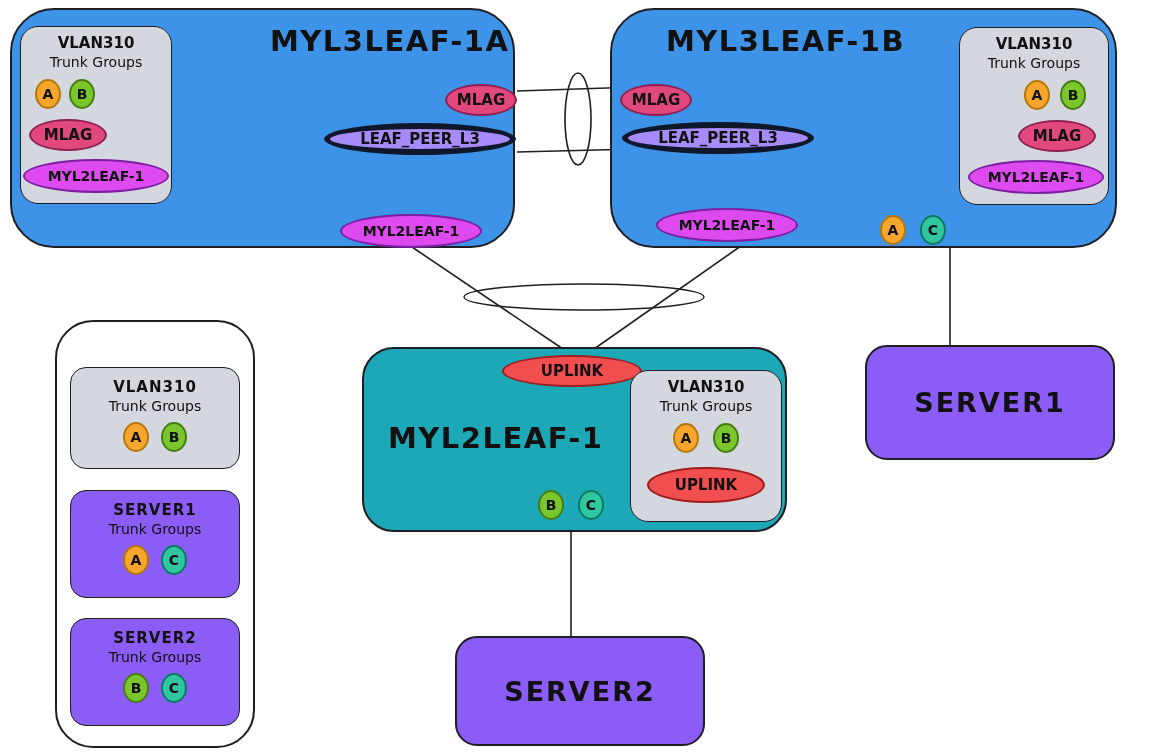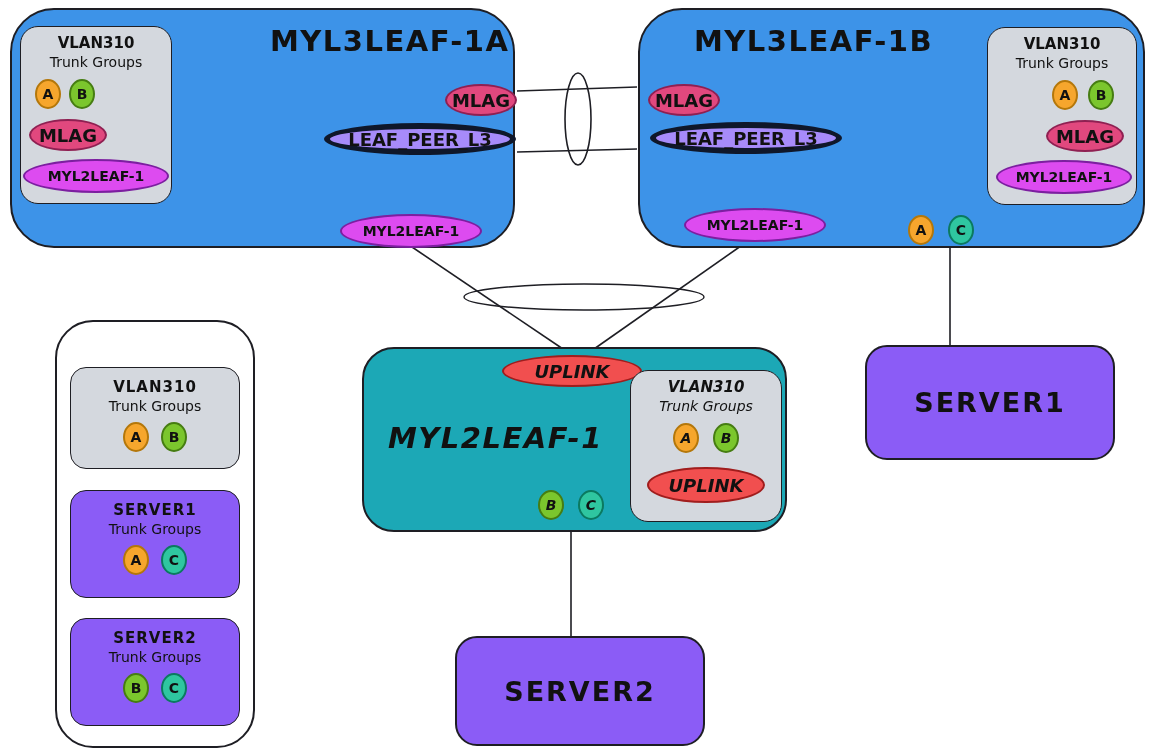--- a/index.html
+++ b/index.html
@@ -20,21 +20,21 @@
   .leaf{background:var(--blue);border-radius:44px;}
   .teal{background:var(--teal-node);border-radius:32px;}
   .server{background:var(--purple-node);border-radius:22px;display:flex;align-items:center;justify-content:center;
           font-size:27px;font-weight:bold;letter-spacing:2px;}
   .node-title{position:absolute;font-size:29px;font-weight:bold;letter-spacing:1.5px;white-space:nowrap;}
   .vlan-panel{position:absolute;background:var(--gray-panel);border:1.8px solid var(--stroke);
               border-radius:18px;box-sizing:border-box;}
   .panel-title{margin-top:7px;text-align:center;font-weight:bold;font-size:15px;}
   .panel-sub{text-align:center;font-size:14px;margin-top:2px;}
   .pill{position:absolute;border-radius:50%;display:flex;align-items:center;justify-content:center;
-        font-weight:bold;font-size:18px;box-sizing:border-box;white-space:nowrap;}
+        font-weight:bold;font-size:15px;box-sizing:border-box;white-space:nowrap;}
   .pill.pink{background:var(--pink);border:2px solid #8f2052;}
   .pill.magenta{background:var(--magenta);border:2px solid #7c1fa0;}
   .pill.lpurple{background:var(--light-purple);border:6px solid #0f172a;}
   .pill.red{background:var(--red);border:2px solid #a01d1d;}
   .badge{display:inline-flex;align-items:center;justify-content:center;width:26px;height:30px;
          border-radius:50%;font-weight:bold;font-size:14px;box-sizing:border-box;}
   .badge.abs{position:absolute;}
   .badge.a{background:var(--badge-a-bg);border:2px solid var(--badge-a-border);}
   .badge.b{background:var(--badge-b-bg);border:2px solid var(--badge-b-border);}
   .badge.c{background:var(--badge-c-bg);border:2px solid var(--badge-c-border);}
@@ -73,38 +73,38 @@
       <span class="badge a abs" style="left:14px;top:52px;">A</span>
       <span class="badge b abs" style="left:48px;top:52px;">B</span>
       <div class="pill pink" style="left:8px;top:92px;width:78px;height:32px;">MLAG</div>
       <div class="pill magenta" style="left:2px;top:132px;width:146px;height:34px;font-size:14px;">MYL2LEAF-1</div>
     </div>
     <div class="pill pink" style="left:433px;top:74px;width:72px;height:32px;">MLAG</div>
     <div class="pill lpurple" style="left:312px;top:113px;width:192px;height:32px;">LEAF_PEER_L3</div>
     <div class="pill magenta" style="left:328px;top:204px;width:142px;height:34px;font-size:14px;">MYL2LEAF-1</div>
   </div>
 
-  <div class="node leaf" style="left:638px;top:8px;width:507px;height:240px;">
+  <div class="node leaf" style="left:610px;top:8px;width:507px;height:240px;">
     <div class="node-title" style="left:54px;top:14px;">MYL3LEAF-1B</div>
     <div class="pill pink" style="left:8px;top:74px;width:72px;height:32px;">MLAG</div>
     <div class="pill lpurple" style="left:10px;top:112px;width:192px;height:32px;">LEAF_PEER_L3</div>
     <div class="pill magenta" style="left:44px;top:198px;width:142px;height:34px;font-size:14px;">MYL2LEAF-1</div>
     <span class="badge a abs" style="left:268px;top:205px;">A</span>
     <span class="badge c abs" style="left:308px;top:205px;">C</span>
     <div class="vlan-panel" style="left:347px;top:17px;width:150px;height:178px;">
       <div class="panel-title">VLAN310</div>
       <div class="panel-sub">Trunk Groups</div>
       <span class="badge a abs" style="left:64px;top:52px;">A</span>
       <span class="badge b abs" style="left:100px;top:52px;">B</span>
       <div class="pill pink" style="left:58px;top:92px;width:78px;height:32px;">MLAG</div>
       <div class="pill magenta" style="left:8px;top:132px;width:136px;height:34px;font-size:14px;">MYL2LEAF-1</div>
     </div>
   </div>
 
-  <div class="node teal" style="left:362px;top:347px;width:425px;height:185px;font-style:italic;">
+  <div class="node teal" style="left:362px;top:347px;width:425px;height:185px;">
     <div class="pill red" style="left:138px;top:6px;width:140px;height:32px;">UPLINK</div>
     <div class="node-title" style="left:24px;top:72px;">MYL2LEAF-1</div>
     <div class="vlan-panel" style="left:266px;top:21px;width:152px;height:152px;">
       <div class="panel-title">VLAN310</div>
       <div class="panel-sub">Trunk Groups</div>
       <span class="badge a abs" style="left:42px;top:52px;">A</span>
       <span class="badge b abs" style="left:82px;top:52px;">B</span>
       <div class="pill red" style="left:16px;top:96px;width:118px;height:36px;">UPLINK</div>
     </div>
     <span class="badge b abs" style="left:174px;top:141px;">B</span>

